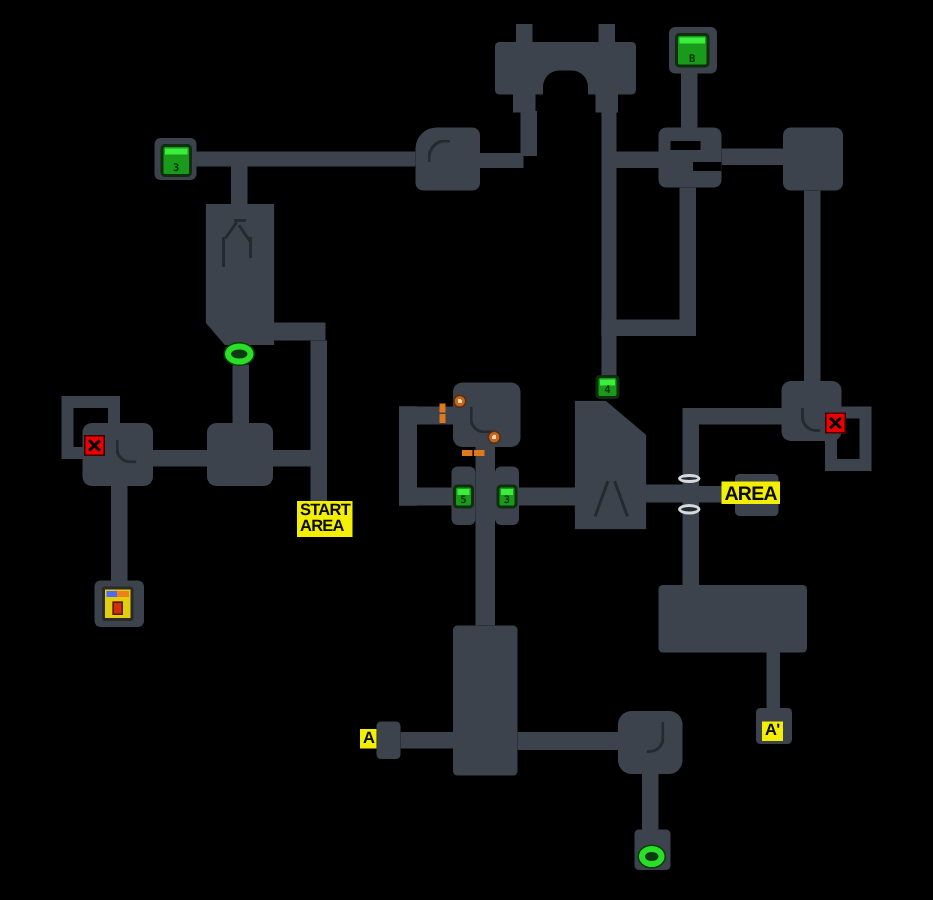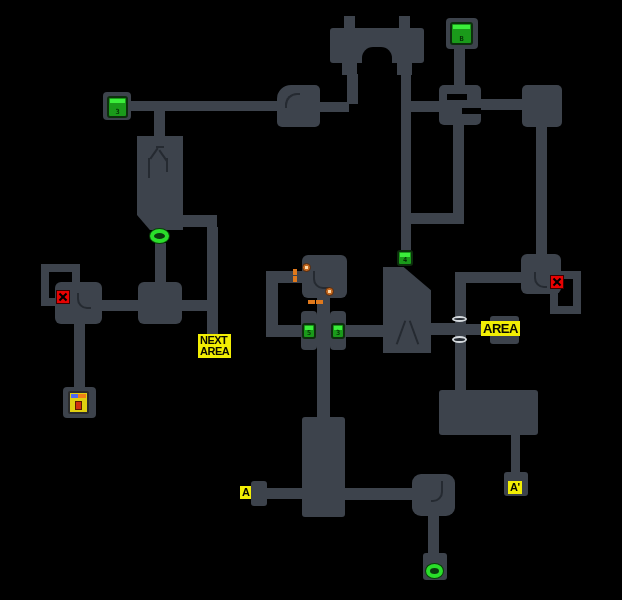--- a/index.html
+++ b/index.html
@@ -13,21 +13,21 @@
   .xmark::before,.xmark::after{
     content:"";position:absolute;left:1px;right:1px;top:50%;height:2px;margin-top:-1px;background:#000;
   }
   .xmark::before{transform:rotate(45deg);}
   .xmark::after{transform:rotate(-45deg);}
 </style>
 </head>
 <body>
 
 <div id="map" style="width: 622px; height: 600px; background: rgb(0, 0, 0);">
-  <div class="map-label" id="lbl-next_area" style="left: 198px; top: 334px; font-size: 11px; line-height: 11px; background: rgb(242, 238, 4); color: rgb(10, 10, 0);">NEXT
+  <div class="map-label" id="lbl-next_area" style="left: 198px; top: 334px; font-size: 11px; line-height: 11px; background: rgb(242, 238, 4); color: rgb(10, 10, 0);">START
 AREA</div>
   <div class="map-label" id="lbl-start" style="left: 481px; top: 321px; font-size: 13px; line-height: 13px; background: rgb(242, 238, 4); color: rgb(10, 10, 0);">AREA</div>
   <div class="map-label" id="lbl-a" style="left: 240px; top: 486px; font-size: 11px; line-height: 11px; background: rgb(242, 238, 4); color: rgb(10, 10, 0);">A</div>
   <div class="map-label" id="lbl-a_prime" style="left: 508px; top: 481px; font-size: 11px; line-height: 11px; background: rgb(242, 238, 4); color: rgb(10, 10, 0);">A'</div>
 <div style="position: absolute; left: 41px; top: 264px; width: 39px; height: 42px; border: 8px solid rgb(61, 67, 76); box-sizing: border-box;"></div>
     <div style="position: absolute; left: 550px; top: 271px; width: 31px; height: 43px; border: 8px solid rgb(61, 67, 76); box-sizing: border-box;"></div>
     <div style="position: absolute; left: 130px; top: 101px; width: 147px; height: 10px; background: rgb(61, 67, 76);"></div>
     <div style="position: absolute; left: 154px; top: 110px; width: 11px; height: 27px; background: rgb(61, 67, 76);"></div>
     <div style="position: absolute; left: 318px; top: 102px; width: 31px; height: 10px; background: rgb(61, 67, 76);"></div>
     <div style="position: absolute; left: 347px; top: 74px; width: 11px; height: 30px; background: rgb(61, 67, 76);"></div>

